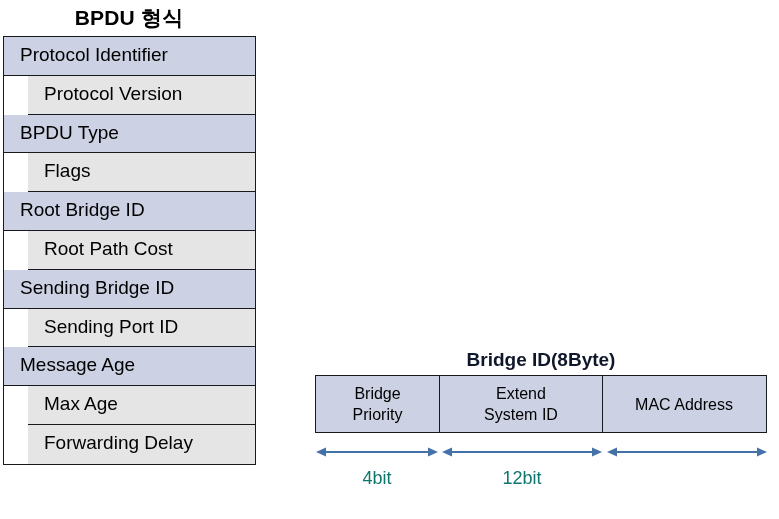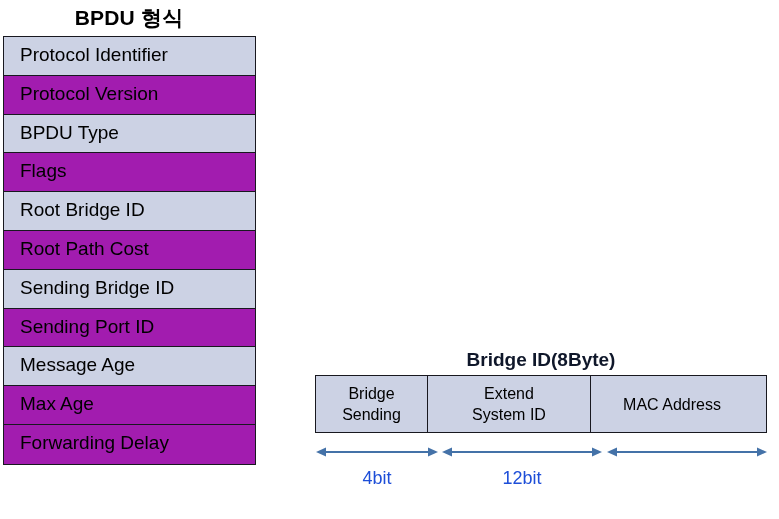--- a/index.html
+++ b/index.html
@@ -46,21 +46,21 @@
     padding-left: 16px;
     font-size: 19px;
     line-height: 36px;
     white-space: nowrap;
     overflow: hidden;
   }
   #bpdu-table .bpdu-row:last-child {
     border-bottom: none;
   }
   #bpdu-table .bpdu-row.shade-dark  { background: #ccd2e4; }
-  #bpdu-table .bpdu-row.shade-light { background: #a21caf; }
+  #bpdu-table .bpdu-row.shade-light { background: #e5e5e5; margin-left: 24px; }
 
   
   #bridgeid-section {
     position: absolute;
     left: 315px;
     top: 345px;
     width: 452px;
   }
   #bridgeid-title {
     text-align: center;
@@ -83,21 +83,21 @@
     background: #ccd2e4;
     display: flex;
     align-items: center;
     justify-content: center;
     text-align: center;
     font-size: 16px;
     line-height: 21px;
     padding: 0 2px;
   }
   #bridgeid-boxes .bid-cell:last-child { border-right: none; }
-  #bridgeid-boxes .bid-cell.c0 { width: 112px; }
+  #bridgeid-boxes .bid-cell.c0 { width: 124px; }
   #bridgeid-boxes .bid-cell.c1 { width: 163px; }
   #bridgeid-boxes .bid-cell.c2 { width: 162px; }
   .bid-cell span { display: block; }
 
   
   #bit-measures {
     position: relative;
     height: 60px;
     margin-top: 10px;
   }
@@ -107,21 +107,21 @@
   }
   .measure.m0 { left: 1px;   width: 122px; }
   .measure.m1 { left: 127px; width: 160px; }
   .measure.m2 { left: 292px; width: 160px; }
   .arrow-svg { display: block; }
   .bit-label {
     text-align: center;
     font-size: 18px;
     line-height: 30px;
     margin-top: 2px;
-    color: #1d4ed8;
+    color: #0f766e;
     white-space: nowrap;
   }
 </style>
 </head>
 <body>
 
 <div id="bpdu-section">
   <div id="bpdu-title">BPDU 형식</div>
   <div id="bpdu-table">
     <div class="bpdu-row shade-dark">Protocol Identifier</div>
@@ -138,21 +138,21 @@
   </div>
 </div>
 
 <div id="bridgeid-section">
   <div id="bridgeid-title">Bridge ID(8Byte)</div>
 
   <div id="bridgeid-boxes">
     <div class="bid-cell c0">
       <div>
         <span>Bridge</span>
-        <span>Sending</span>
+        <span>Priority</span>
       </div>
     </div>
     <div class="bid-cell c1">
       <div>
         <span>Extend</span>
         <span>System ID</span>
       </div>
     </div>
     <div class="bid-cell c2">
       <div>

